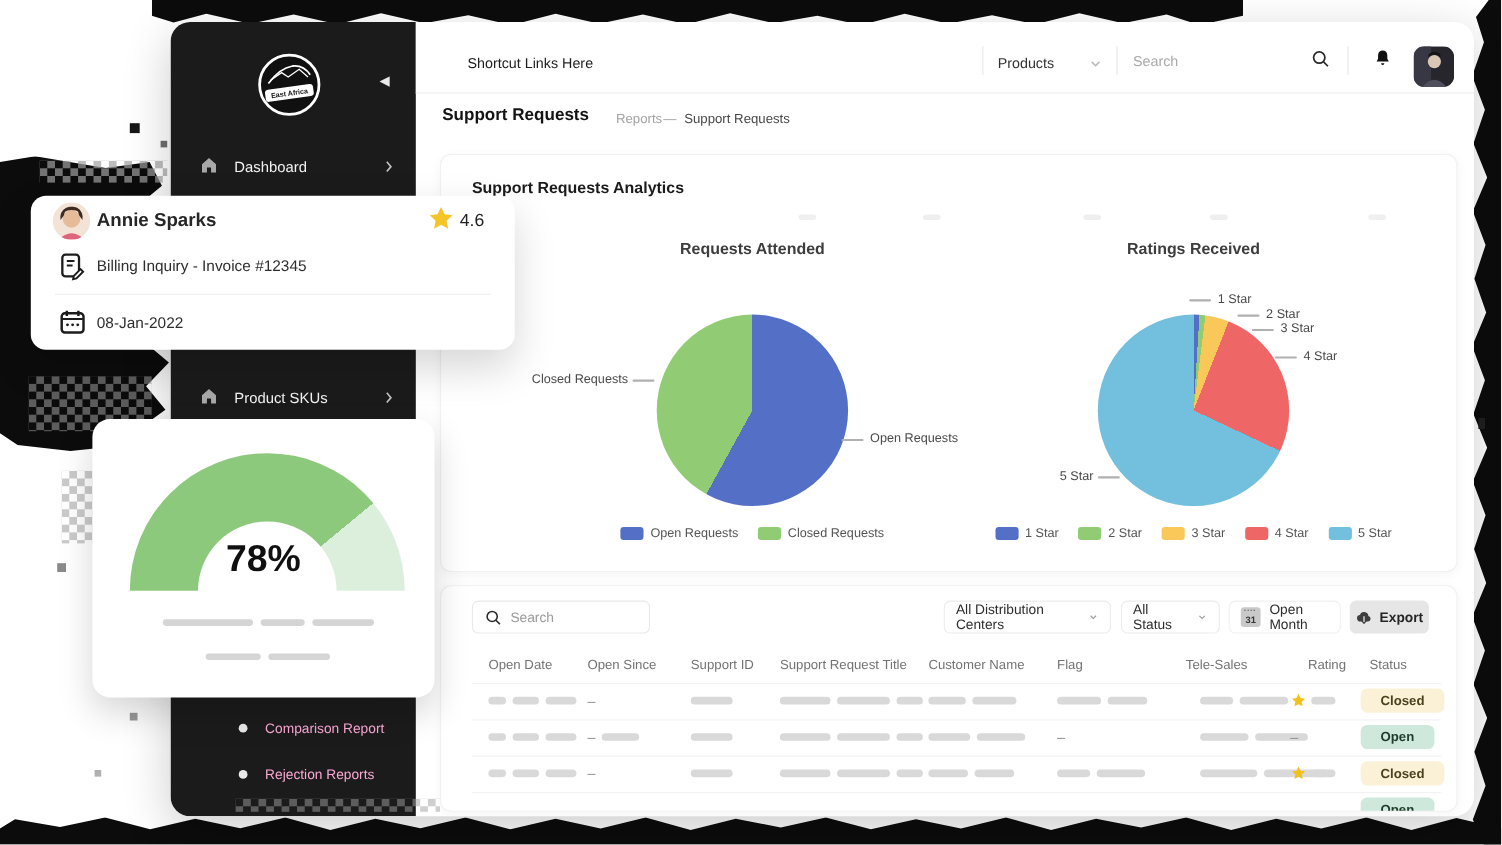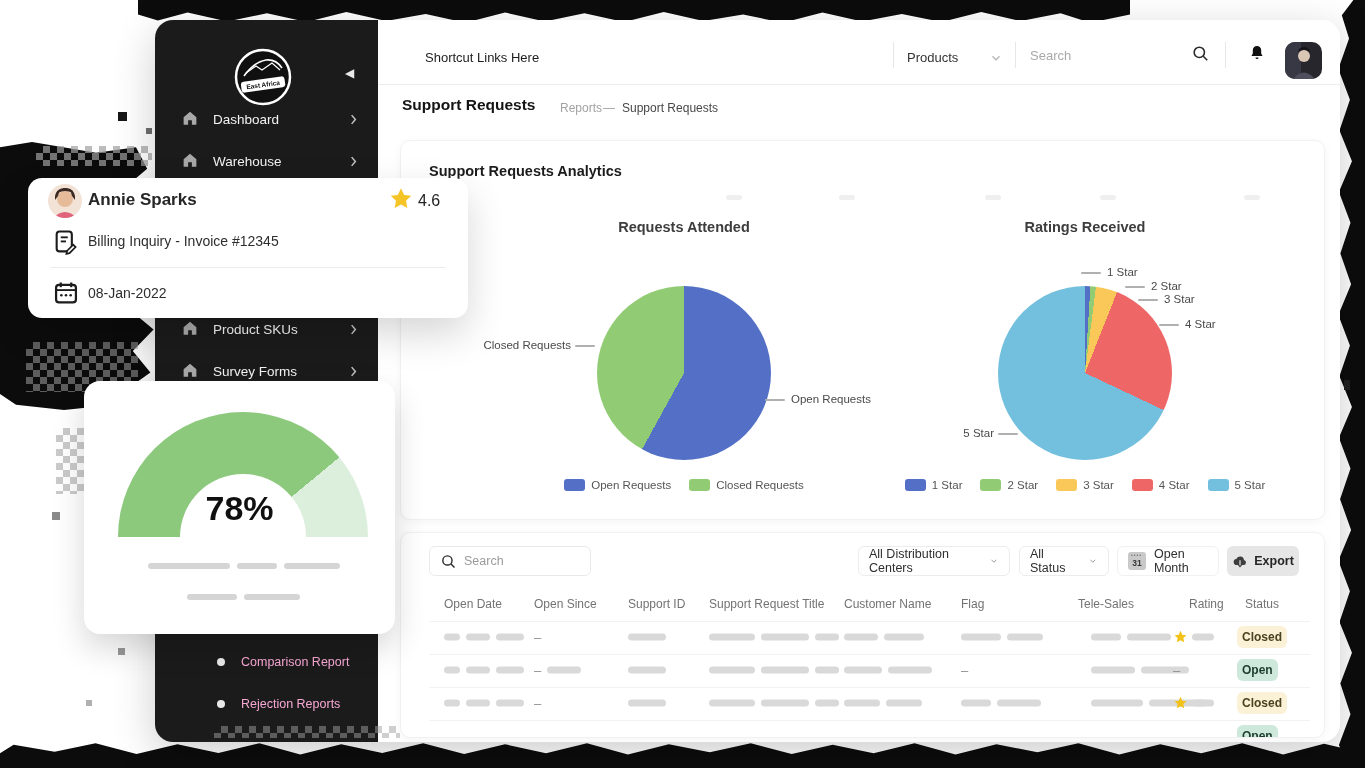--- a/index.html
+++ b/index.html
@@ -26,21 +26,21 @@
   
   #app-window { position:absolute; left:155px; top:20px; width:1185px; height:722px;
     background:#fff; border-radius:18px; overflow:hidden; z-index:1;
     box-shadow:0 12px 44px rgba(0,0,0,.20); }
 
   
   #sidebar { position:absolute; left:0; top:0; width:223px; height:100%; background:#1b1b1b; }
   #logo-badge { position:absolute; left:77px; top:26px; width:62px; height:62px; }
   #collapse-arrow { position:absolute; left:190px; top:46px; color:#e9e9e9; font-size:12px; cursor:pointer; }
   .side-item { position:absolute; left:26px; width:180px; height:28px; display:flex; align-items:center; gap:14px;
-    color:#f2f2f2; font-size:13.5px; cursor:pointer; }
+    color:#f2f2f2; font-size:13.5px; cursor:pointer;margin-top:32px; }
   .side-item .chev { margin-left:auto; display:flex; }
   .side-bullet { position:absolute; left:62px; width:160px; height:22px; display:flex; align-items:center; gap:16px;
     color:#f9a8d4; font-size:12.5px; cursor:pointer; }
   .side-bullet .dot { width:8px; height:8px; border-radius:50%; background:#e9e9e9; flex:0 0 auto; }
 
   
   #topbar { position:absolute; left:223px; top:0; right:0; height:65px; background:#fff; border-bottom:1px solid #ededed; }
   #shortcut-label { position:absolute; left:270px; top:30px; font-size:13px; color:#1d1d1d; }
   .vline { position:absolute; top:22px; width:1px; height:26px; background:#e7e7e7; }
   #products-label { position:absolute; left:752px; top:30px; font-size:13px; color:#333; cursor:pointer; }
@@ -96,21 +96,21 @@
   #cal-icon { width:18px; height:18px; background:#c9c9c9; border-radius:3px; position:relative; flex:0 0 auto; }
   #cal-icon .pips { position:absolute; left:3px; top:2px; font-size:5px; letter-spacing:1px; color:#6e6e6e; line-height:3px; }
   #cal-icon .day { position:absolute; left:0; right:0; top:6px; text-align:center; font-size:8.5px; font-weight:bold; color:#353535; }
 
   .th { position:absolute; top:64px; font-size:12px; color:#737373; white-space:nowrap; }
   .row-sep { position:absolute; left:28px; right:14px; height:1px; background:#f2f2f2; }
   .skel-bar { display:inline-block; height:7px; border-radius:3.5px; background:#d9d9d9; margin-right:6px; vertical-align:middle; }
   .cell { position:absolute; transform:translateY(-50%); white-space:nowrap; line-height:0; }
   .cell .dash { display:inline-block; font-size:13px; color:#8f8f8f; line-height:7px; margin-right:6px; vertical-align:middle; }
   .cell svg { vertical-align:middle; margin-right:4px; }
-  .badge { display:inline-block; font-size:12px; font-weight:bold; padding:4px 5px; border-radius:6px; line-height:14px; }
+  .badge { display:inline-block; font-size:12px; font-weight:bold; padding:4px 18px; border-radius:6px; line-height:14px; }
 
   
   .float-card { position:absolute; background:#fff; border-radius:14px; z-index:3; }
   #agent-card { left:28px; top:178px; width:440px; height:140px; box-shadow:0 16px 38px rgba(0,0,0,.16); }
   #agent-avatar { position:absolute; left:20px; top:6px; width:34px; height:34px; border-radius:50%; overflow:hidden; }
   #agent-name { position:absolute; left:60px; top:12px; font-size:17px; font-weight:bold; color:#262626; }
   #agent-star { position:absolute; left:360px; top:8px; }
   #agent-rating { position:absolute; left:390px; top:14px; font-size:16px; color:#222; }
   #agent-doc-icon { position:absolute; left:24px; top:50px; }
   #agent-subject { position:absolute; left:60px; top:55px; font-size:14px; color:#2e2e2e; }

